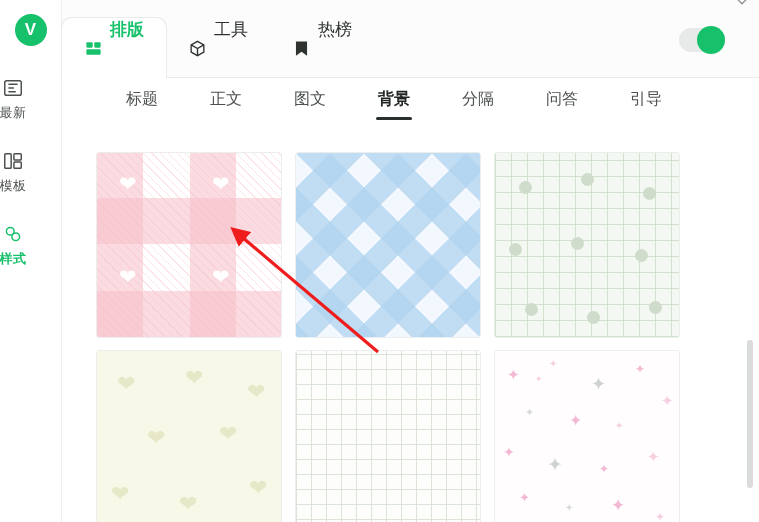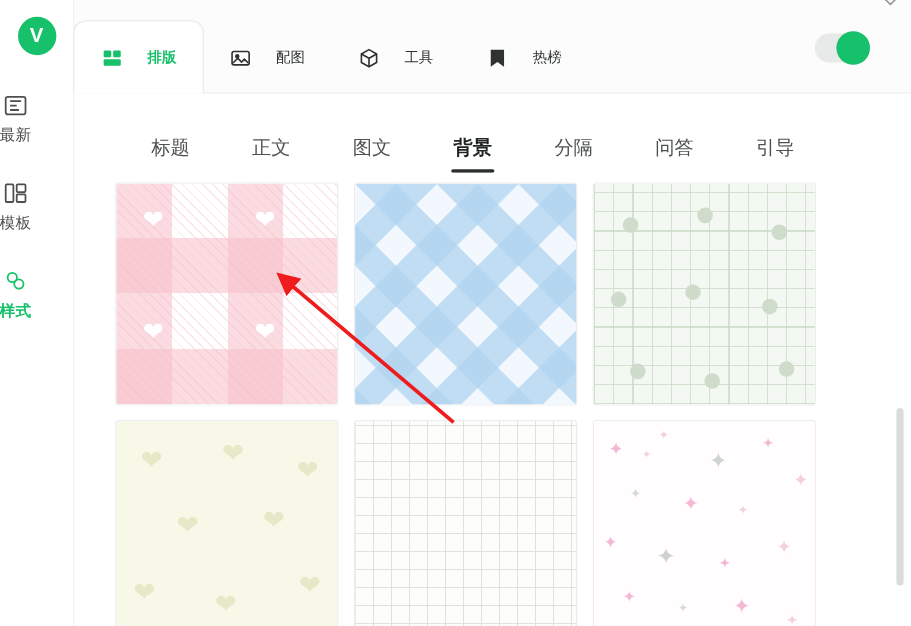--- a/index.html
+++ b/index.html
@@ -74,23 +74,22 @@
     position: absolute;
     left: 0; top: 18px;
     width: 697px; height: 60px;
     display: flex;
     align-items: flex-end;
   }
   .main-tab {
     height: 60px;
     padding: 0 22px;
     display: flex;
-    align-items: center;
-    gap: 20px;
-    font-size: 12px;
+    gap: 7px;
+    font-size: 17px;
     color: #2e3330;
     cursor: pointer;
     border-radius: 10px 10px 0 0;
   }
   .main-tab .mt-icon { display: flex; align-items: center; }
   .main-tab.active {
     background: #ffffff;
     color: #17c06a;
     font-weight: bold;
     box-shadow: -1px -1px 0 #eaecea, 1px -1px 0 #eaecea;
@@ -118,21 +117,21 @@
     color: #8d918f;
   }
 
   
   .subtabs {
     position: absolute;
     left: 62px; top: 78px;
     width: 697px; height: 66px;
     background: #ffffff;
     display: flex;
-    align-items: flex-end;
+    align-items: flex-start;
     padding-left: 38px;
   }
   .sub-tab {
     font-size: 16px;
     color: #4d524f;
     padding: 0 26px;
     cursor: pointer;
     position: relative;
     height: 42px;
     display: flex;
@@ -331,30 +330,20 @@
           <svg width="19" height="19" viewBox="0 0 24 24" fill="#17c06a">
             <rect x="3" y="4" width="8" height="7" rx="1.4"></rect>
             <rect x="13" y="4" width="8" height="7" rx="1.4"></rect>
             <rect x="3" y="13" width="18" height="7" rx="1.4"></rect>
           </svg>
         </span>
         <span>排版</span>
       </div>
 
 
-      <div class="main-tab">
-        <span class="mt-icon">
-          <svg width="19" height="19" viewBox="0 0 24 24" fill="none" stroke="#2e3330" stroke-width="1.7">
-            <rect x="3" y="5" width="18" height="14" rx="2"></rect>
-            <circle cx="8.5" cy="10" r="1.5" fill="#2e3330"></circle>
-            <path d="M4 17l5-5 4 4 3-3 4 4"></path>
-          </svg>
-        </span>
-        <span>配图</span>
-      </div>
 
       <div class="main-tab">
         <span class="mt-icon">
           <svg width="19" height="19" viewBox="0 0 24 24" fill="none" stroke="#2e3330" stroke-width="1.7">
             <path d="M12 3l8 4.5v9L12 21l-8-4.5v-9z"></path>
             <path d="M4 7.5l8 4.5 8-4.5M12 12v9"></path>
           </svg>
         </span>
         <span>工具</span>
       </div>

